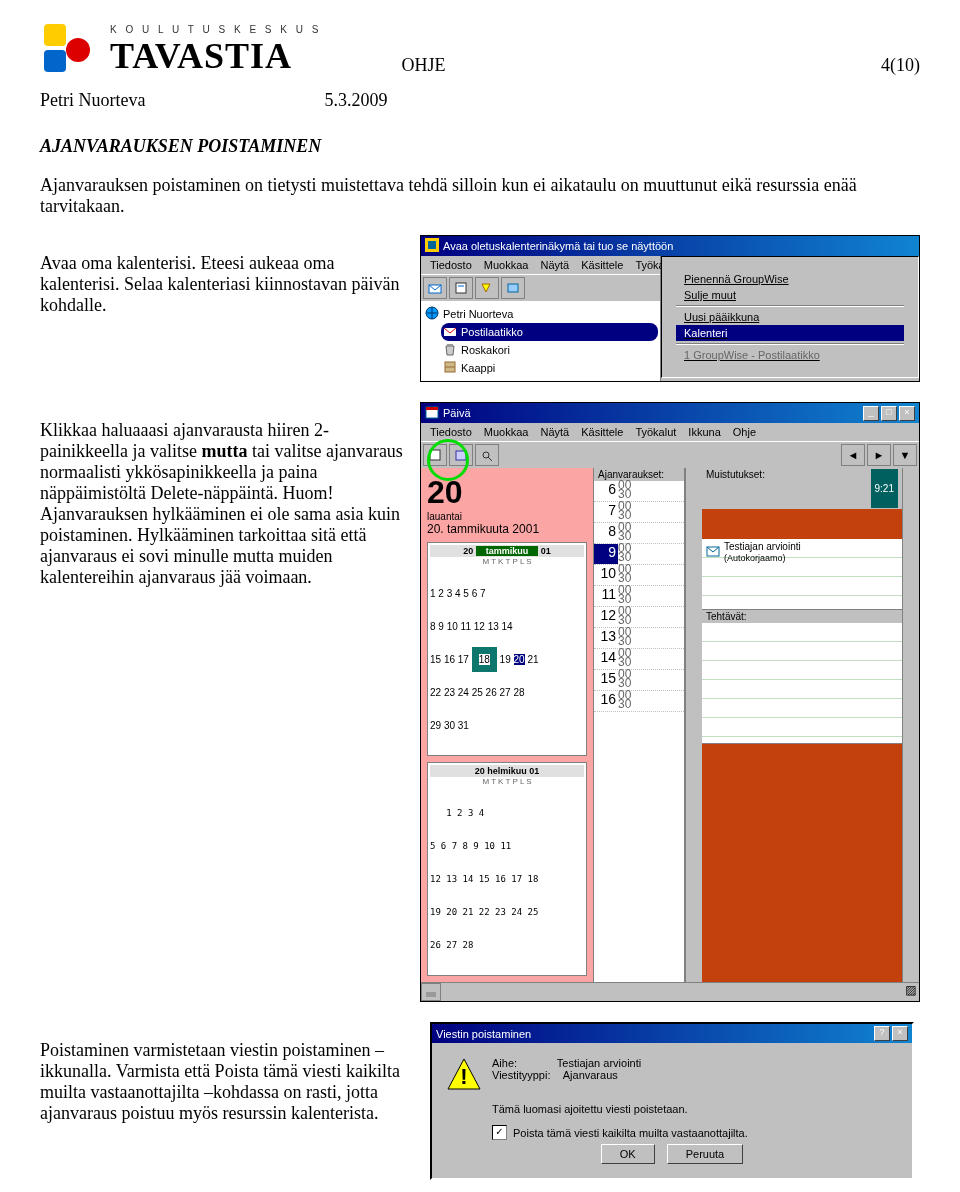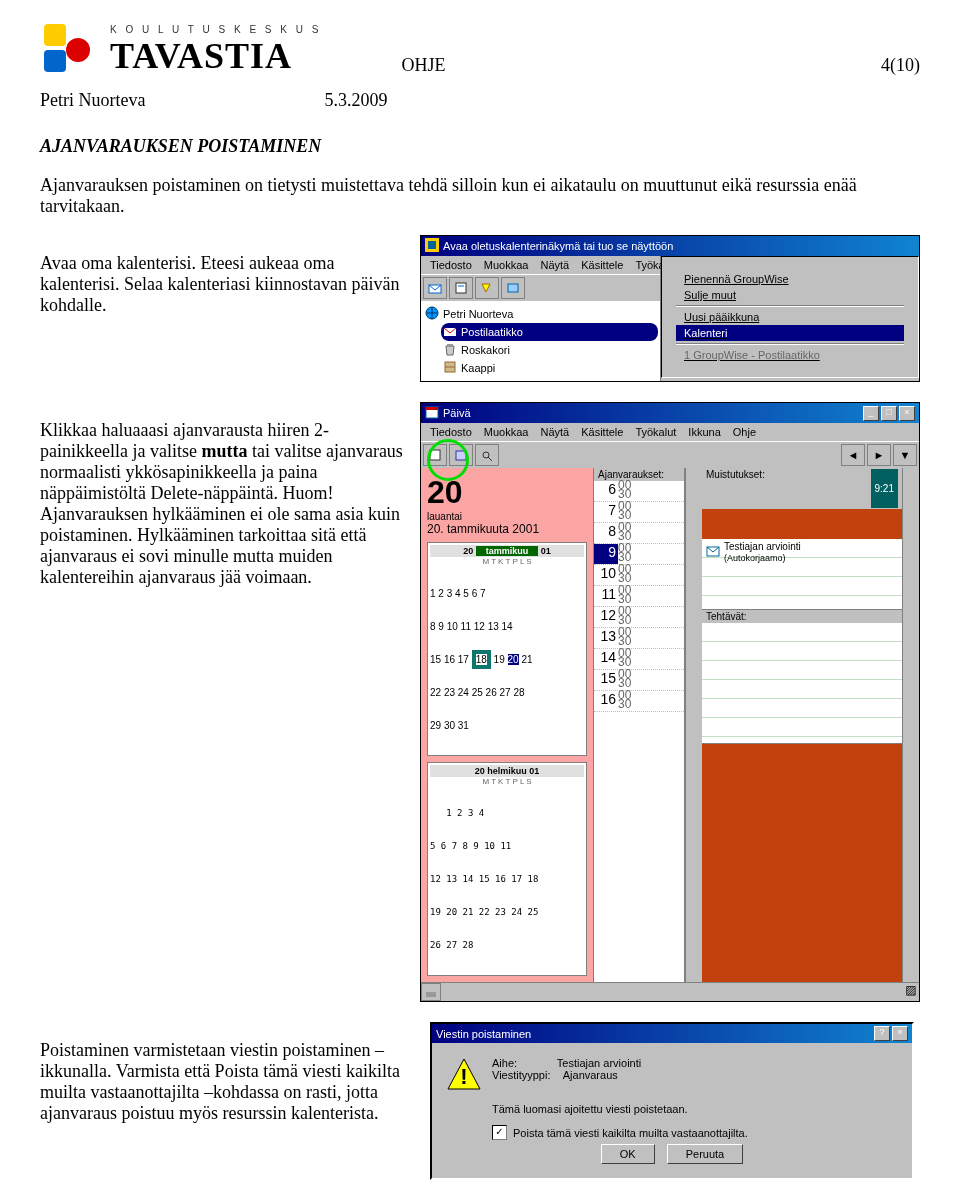--- a/index.html
+++ b/index.html
@@ -355,21 +355,21 @@
           <div class="paiva-left">
             <div class="big-date">20</div>
             <div style="font-size:10px">lauantai</div>
             <div style="font-size:12px">20. tammikuuta 2001</div>
             <div class="mini-cal">
               <div class="mc-head"><span>20</span> <b style="background:#060;color:#fff;padding:0 10px">tammikuu</b> <span>01</span></div>
               <div style="font-size:8px;text-align:center;color:#666">M T K T P L S</div>
               <div style="font-size:10px;font-family:Liberation Sans, sans-serif;white-space:pre;line-height:11px">
                 <div>1 2 3 4 5 6 7</div>
                 <div>8 9 10 11 12 13 14</div>
-                <div><span>15 16 17 </span><span style="border:4px solid #0f766e">18</span><span> 19 </span><span style="background:#000080;color:#fff">20</span><span> 21</span></div>
+                <div><span>15 16 17 </span><span style="border:7px solid #0f766e">18</span><span> 19 </span><span style="background:#000080;color:#fff">20</span><span> 21</span></div>
                 <div>22 23 24 25 26 27 28</div>
                 <div>29 30 31</div>
               </div>
             </div>
             <div class="mini-cal">
               <div class="mc-head"><span>20</span> <b>helmikuu</b> <span>01</span></div>
               <div style="font-size:8px;text-align:center;color:#666">M T K T P L S</div>
               <div style="font-size:9px;font-family:monospace;white-space:pre;line-height:11px">
                 <div>   1 2 3 4</div>
                 <div>5 6 7 8 9 10 11</div>

